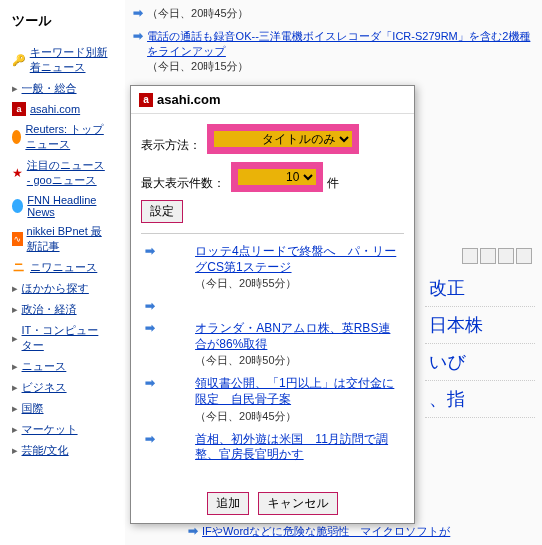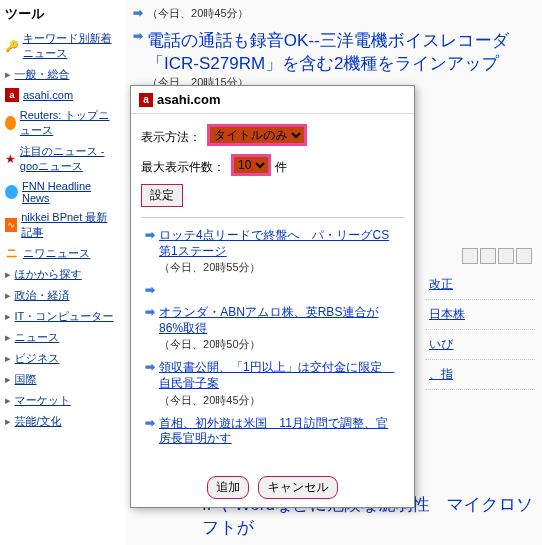--- a/index.html
+++ b/index.html
@@ -1,57 +1,57 @@
 <!DOCTYPE html>
 <html><head>
 <meta charset="utf-8">
 <style>
 * { margin: 0; padding: 0; box-sizing: border-box; }
 body { font-family: "MS PGothic", sans-serif; font-size: 12px; background: #fff; width: 542px; height: 545px; overflow: hidden; position: relative; }
 .sidebar { width: 120px; position: absolute; left: 0; top: 0; height: 100%; background: #fff; }
-.sidebar-section { margin: 5px; }
+.sidebar-section { margin: 12px; }
 .sidebar-title { font-weight: bold; font-size: 13px; margin: 4px 0; }
 .sidebar-item { display: flex; align-items: center; padding: 3px 0; font-size: 11px; }
 .sidebar-item .icon { width: 14px; height: 14px; margin-right: 4px; display: inline-flex; align-items: center; justify-content: center; }
 .sidebar-link { color: #003399; text-decoration: underline; cursor: pointer; }
 .bullet { color: #666; margin-right: 4px; }
 .main-bg { position: absolute; left: 125px; top: 0; right: 0; height: 100%; background: #fafafa; }
 .bg-article { display: flex; padding: 4px 8px; }
 .bg-arrow { color: #3a7bd5; margin-right: 4px; font-weight: bold; }
-.bg-title { color: #0033cc; font-size: 17px; }
+.bg-title { color: #0033cc; text-decoration: underline; font-size: 11px; }
 .bg-time { font-size: 11px; color: #333; }
 .dialog { position: absolute; left: 130px; top: 85px; width: 285px; background: #fff; border: 1px solid #888; box-shadow: 2px 2px 8px rgba(0,0,0,0.3); }
 .dialog-title { display: flex; align-items: center; padding: 6px 8px; border-bottom: 1px solid #ddd; }
 .dialog-title .logo { width: 14px; height: 14px; background: #b00; color: #fff; font-weight: bold; display: inline-flex; align-items: center; justify-content: center; font-size: 10px; margin-right: 4px; }
 .dialog-title-text { font-weight: bold; font-size: 13px; }
 .dialog-body { padding: 10px; }
 .form-row { display: flex; align-items: flex-end; margin-bottom: 8px; font-size: 12px; }
 .form-row label { margin-right: 6px; }
-.form-row select { font-size: 12px; border: 3px solid #ec4899; background: #c2410c; }
+.form-row select { font-size: 12px; border: 7px solid #ec4899; background: #eab308; padding-left: 44px; }
 .form-row .suffix { margin-left: 4px; }
 .btn { font-size: 12px; padding: 2px 8px; border: 1px solid #be185d; background: #f0f0f0; cursor: pointer; }
 .btn-row { margin: 6px 0 10px 0; }
 .list-box { border-top: 1px solid #ccc; max-height: 245px; overflow-y: scroll; padding: 6px 2px; }
 .list-item { display: flex; padding: 4px 2px; }
 .list-arrow { color: #3a7bd5; font-weight: bold; margin-right: 4px; flex-shrink: 0; }
-.list-content { flex: 1; }
+.list-content { flex: 1; margin-left: 36px; }
 .list-title { color: #0033cc; text-decoration: underline; font-size: 12px; line-height: 1.3; }
 .list-time { font-size: 11px; color: #333; margin-top: 1px; }
 .dialog-footer { text-align: center; padding: 8px; }
-.dialog-footer .btn { margin: 0 3px; border-radius: 9px; }
+.dialog-footer .btn { margin: 0 3px; }
 .favicon-a { background: #b00; color: #fff; font-size: 9px; width: 12px; height: 12px; display: inline-flex; align-items: center; justify-content: center; font-weight: bold; }
 .favicon-reuters { background: #f80; width: 12px; height: 12px; border-radius: 50%; }
 .favicon-star { color: #c00; font-size: 12px; }
 .favicon-fnn { background: #3af; width: 12px; height: 12px; border-radius: 50%; }
 .favicon-rss { background: #f60; color: #fff; width: 12px; height: 12px; font-size: 9px; display: inline-flex; align-items: center; justify-content: center; }
 .favicon-niwa { color: #f80; font-weight: bold; font-size: 12px; }
 .toolbar { position: absolute; right: 10px; top: 248px; display: flex; gap: 2px; }
 .toolbar-btn { width: 16px; height: 16px; border: 1px solid #aaa; background: #f0f0f0; }
 .right-edge { position: absolute; left: 425px; top: 270px; width: 110px; }
-.right-item { color: #0033cc; text-decoration: underline; font-size: 12px; padding: 6px 4px; border-bottom: 1px dotted #ccc; }
+.right-item { color: #0033cc; font-size: 18px; padding: 6px 4px; border-bottom: 1px dotted #ccc; }
 </style>
 </head>
 <body>
 
 <div class="sidebar">
   <div class="sidebar-section">
     <div class="sidebar-title">ツール</div>
   </div>
   <div class="sidebar-section">
     <div id="sidebar-items">

